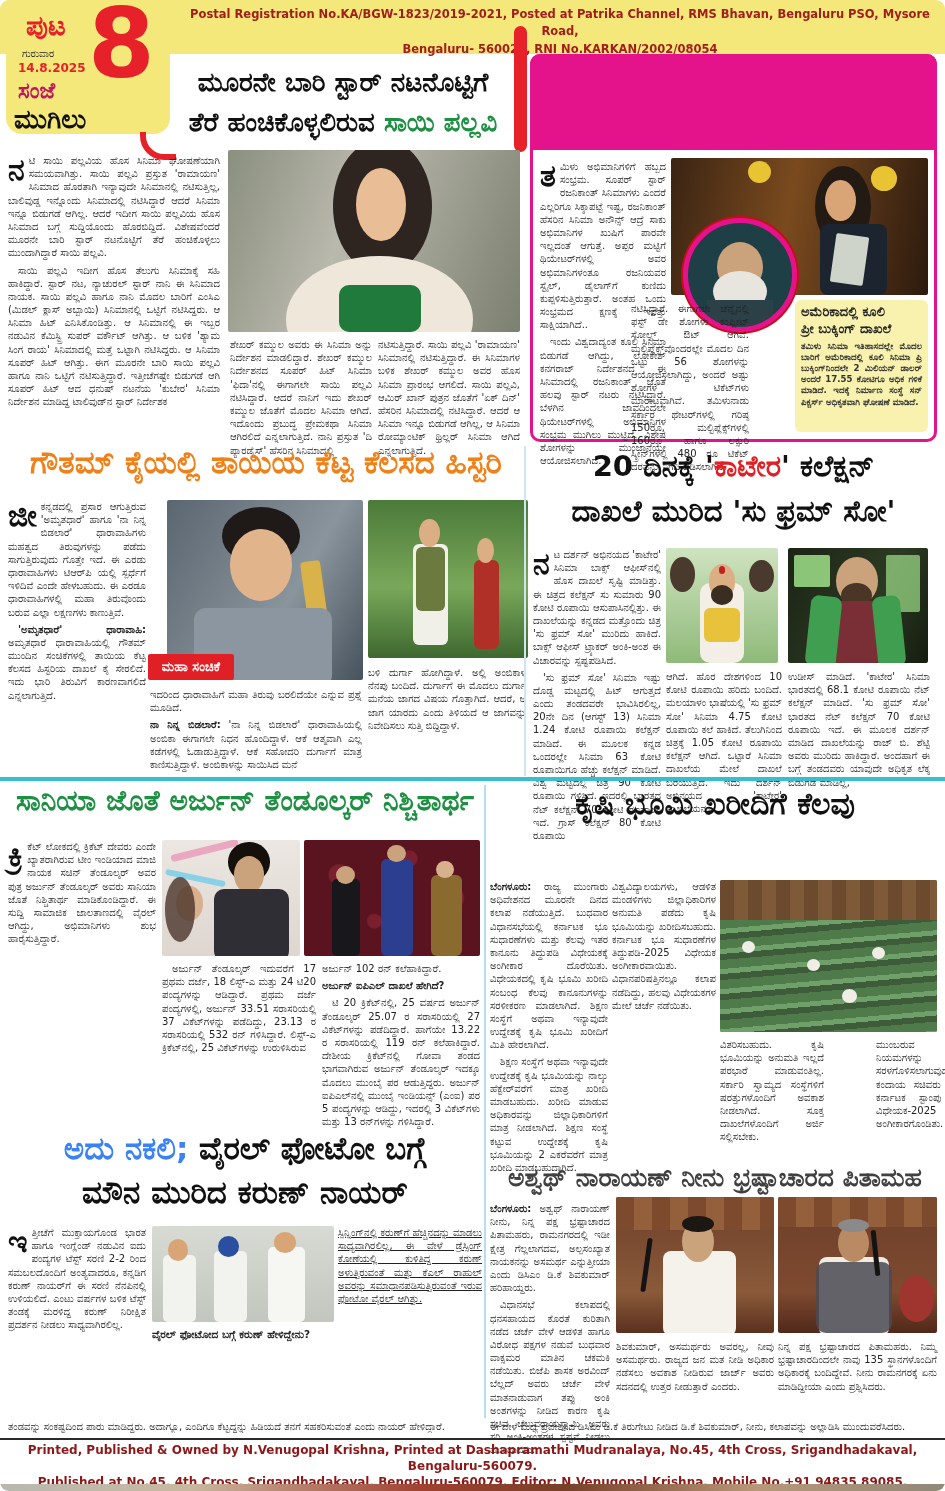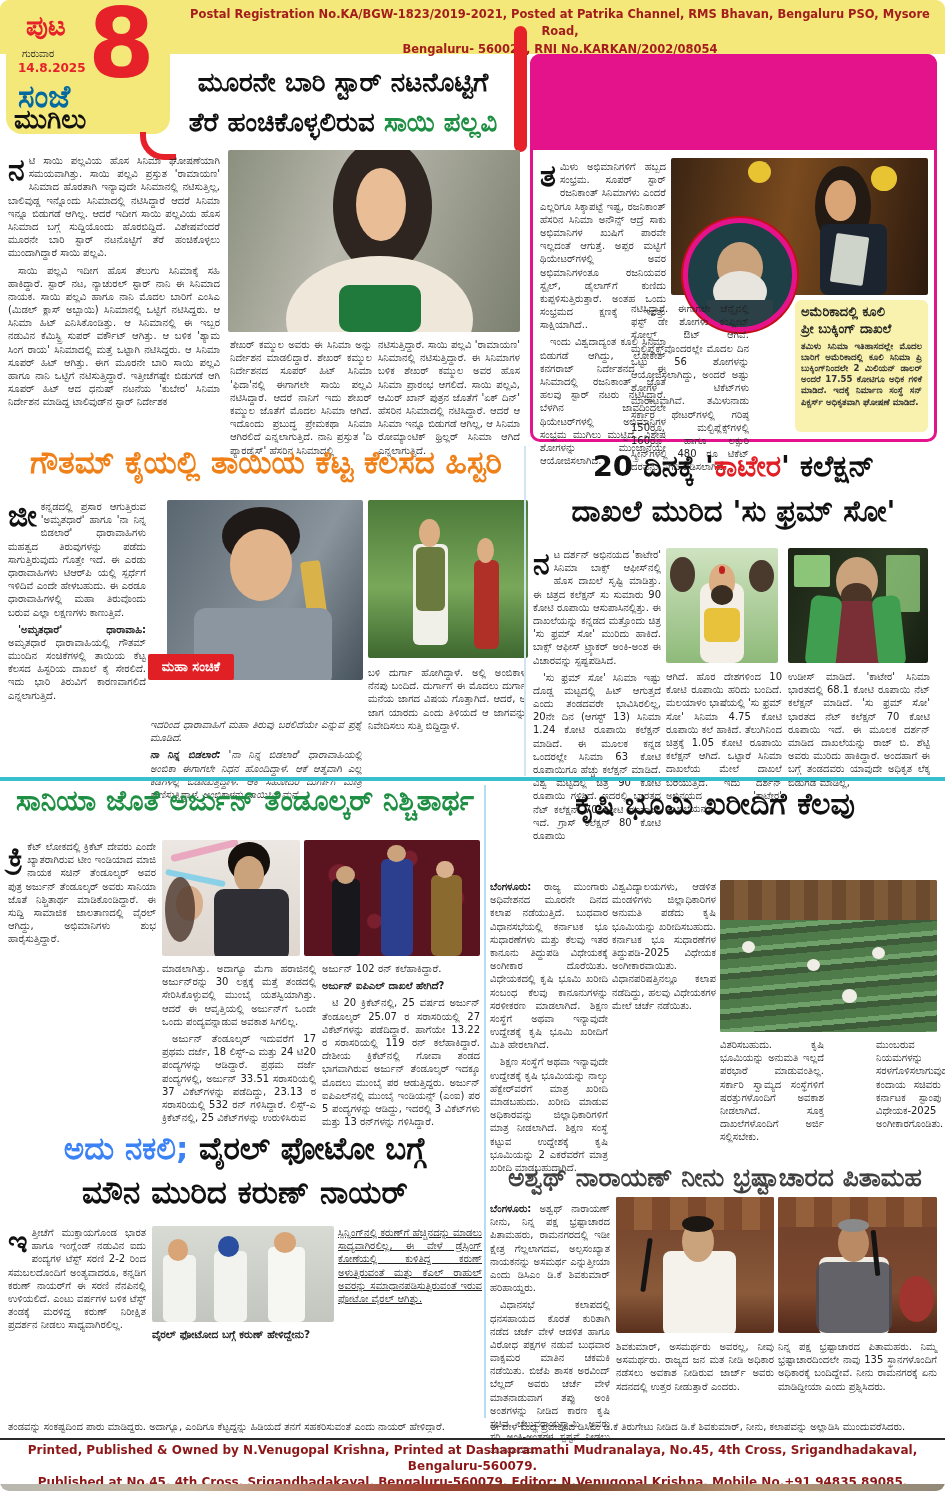--- a/index.html
+++ b/index.html
@@ -24,21 +24,21 @@
 <body>
 
 <div class="page">
 
   <div class="ab yellowband" style="left:0;top:0;width:945px;height:54px;"></div>
   <div class="ab yellowband" style="left:6px;top:0;width:164px;height:134px;border-radius:0 0 16px 16px;"></div>
   <div class="ab" style="left:26px;top:10px;font-size:27px;font-weight:bold;color:#e62129;">ಪುಟ</div>
   <div class="ab mast-num" style="left:88px;top:-12px;font-size:96px;">8</div>
   <div class="ab" style="left:22px;top:48px;font-size:10px;color:#222;">ಗುರುವಾರ</div>
   <div class="ab" style="left:18px;top:61px;font-size:12px;font-weight:bold;color:#e62129;">14.8.2025</div>
-  <div class="ab" style="left:18px;top:78px;font-size:31px;font-weight:bold;color:#0369a1;">ಸಂಜೆ</div>
+  <div class="ab" style="left:18px;top:78px;font-size:22px;font-weight:bold;color:#be185d;">ಸಂಜೆ</div>
   <div class="ab" style="left:14px;top:104px;font-size:26px;font-weight:bold;color:#111;">ಮುಗಿಲು</div>
   <div class="ab postal" style="left:190px;top:6px;width:740px;">
     <span>Postal Registration No.KA/BGW-1823/2019-2021, Posted at Patrika Channel, RMS Bhavan, Bengaluru PSO, Mysore Road,</span><br>
     <span>Bengaluru- 560020, RNI No.KARKAN/2002/08054</span>
   </div>
   <div class="ab" style="left:140px;top:132px;width:30px;height:22px;border-left:6px solid #e62129;border-bottom:6px solid #e62129;border-bottom-left-radius:24px;"></div>
   <div class="ab" style="left:514px;top:26px;width:13px;height:126px;background:#e62129;border-radius:7px;"></div>
 
   <div class="ab hl" style="left:175px;top:62px;width:336px;font-size:26px;line-height:1.55;color:#111;">
     <span>ಮೂರನೇ ಬಾರಿ ಸ್ಟಾರ್ ನಟನೊಟ್ಟಿಗೆ</span><br>
@@ -109,21 +109,21 @@
     <div class="blob" style="left:32%;top:12%;width:13%;height:18%;background:#dcae84;"></div>
     <div class="rect" style="left:66%;top:38%;width:16%;height:56%;background:#b03028;border-radius:6px;"></div>
     <div class="blob" style="left:68%;top:24%;width:11%;height:16%;background:#dcae84;"></div>
   </div>
   <div class="ab" style="left:148px;top:654px;width:86px;height:26px;background:#e02025;color:#fff;font-size:13px;font-weight:bold;text-align:center;line-height:26px;border-radius:2px;">ಮಹಾ ಸಂಚಿಕೆ</div>
 
   <div class="ab body-text" style="left:8px;top:500px;width:138px;height:276px;">
     <p class="nofirst"><span class="dropcap">ಜೀ</span><span>ಕನ್ನಡದಲ್ಲಿ ಪ್ರಸಾರ ಆಗುತ್ತಿರುವ 'ಅಮೃತಧಾರೆ' ಹಾಗೂ 'ನಾ ನಿನ್ನ ಬಿಡಲಾರೆ' ಧಾರಾವಾಹಿಗಳು ಮಹತ್ವದ ತಿರುವುಗಳನ್ನು ಪಡೆದು ಸಾಗುತ್ತಿರುವುದು ಗೊತ್ತೇ ಇದೆ. ಈ ಎರಡು ಧಾರಾವಾಹಿಗಳು ಟಿಆರ್‌ಪಿ ಯಲ್ಲಿ ಸ್ಪರ್ಧೆಗೆ ಇಳಿದಿವೆ ಎಂದೇ ಹೇಳಬಹುದು. ಈ ಎರಡೂ ಧಾರಾವಾಹಿಗಳಲ್ಲಿ ಮಹಾ ತಿರುವೊಂದು ಬರುವ ಎಲ್ಲಾ ಲಕ್ಷಣಗಳು ಕಾಣುತ್ತಿವೆ.</span></p>
     <p><span class="bold">'ಅಮೃತಧಾರೆ' ಧಾರಾವಾಹಿ:</span> <span>ಅಮೃತಧಾರೆ ಧಾರಾವಾಹಿಯಲ್ಲಿ ಗೌತಮ್ ಮುಂದಿನ ಸಂಚಿಕೆಗಳಲ್ಲಿ ತಾಯಿಯ ಕೆಟ್ಟ ಕೆಲಸದ ಹಿಸ್ಟರಿಯ ದಾಖಲೆ ಕೈ ಸೇರಲಿದೆ. ಇದು ಭಾರಿ ತಿರುವಿಗೆ ಕಾರಣವಾಗಲಿದೆ ಎನ್ನಲಾಗುತ್ತಿದೆ.</span></p>
   </div>
-  <div class="ab body-text" style="left:150px;top:718px;width:212px;height:88px;font-style:italic;">
+  <div class="ab body-text" style="left:150px;top:688px;width:212px;height:88px;">
     <p class="nofirst">ಇದರಿಂದ ಧಾರಾವಾಹಿಗೆ ಮಹಾ ತಿರುವು ಬರಲಿದೆಯೇ ಎನ್ನುವ ಪ್ರಶ್ನೆ ಮೂಡಿದೆ.</p>
     <p class="nofirst"><span class="bold">ನಾ ನಿನ್ನ ಬಿಡಲಾರೆ:</span> <span>'ನಾ ನಿನ್ನ ಬಿಡಲಾರೆ' ಧಾರಾವಾಹಿಯಲ್ಲಿ ಅಂಬಿಕಾ ಈಗಾಗಲೇ ನಿಧನ ಹೊಂದಿದ್ದಾಳೆ. ಆಕೆ ಆತ್ಮವಾಗಿ ಎಲ್ಲ ಕಡೆಗಳಲ್ಲಿ ಓಡಾಡುತ್ತಿದ್ದಾಳೆ. ಆಕೆ ಸಹೋದರಿ ದುರ್ಗಾಗೆ ಮಾತ್ರ ಕಾಣಿಸುತ್ತಿದ್ದಾಳೆ. ಅಂಬಿಕಾಳನ್ನು ಸಾಯಿಸಿದ ಮನೆ</span></p>
   </div>
   <div class="ab body-text" style="left:368px;top:666px;width:158px;height:110px;">
     <p class="nofirst">ಬಳಿ ದುರ್ಗಾ ಹೋಗಿದ್ದಾಳೆ. ಅಲ್ಲಿ ಅಂಬಿಕಾಳ ನೆನಪು ಬಂದಿದೆ. ದುರ್ಗಾಗೆ ಈ ಮೊದಲು ದುರ್ಗಾ ಮನೆಯ ಜಾಗದ ವಿಷಯ ಗೊತ್ತಾಗಿದೆ. ಆದರೆ, ಆ ಜಾಗ ಯಾರದು ಎಂದು ತಿಳಿಯದೆ ಆ ಜಾಗವನ್ನು ನಿವೇದಿಸಲು ಸುತ್ತಿ ಬಿದ್ದಿದ್ದಾಳೆ.</p>
   </div>
 
   <div class="ab" style="left:524px;top:446px;width:2px;height:330px;background:#cfe6f2;"></div>
   <div class="ab hl" style="left:530px;top:444px;width:407px;font-size:29px;line-height:1.55;color:#111;">
     <span>20 ದಿನಕ್ಕೆ '</span><span style="color:#e02025;">ಕಾಟೇರ</span><span>' ಕಲೆಕ್ಷನ್</span><br>
@@ -180,21 +180,20 @@
     <div class="rect" style="left:44%;top:16%;width:18%;height:84%;background:#2b3f8e;border-radius:6px;"></div>
     <div class="blob" style="left:47%;top:4%;width:11%;height:15%;background:#caa27c;"></div>
     <div class="rect" style="left:72%;top:30%;width:18%;height:70%;background:#8a6a2e;border-radius:6px;"></div>
     <div class="blob" style="left:75%;top:18%;width:10%;height:15%;background:#d9b08e;"></div>
   </div>
 
   <div class="ab body-text" style="left:8px;top:840px;width:148px;height:278px;">
     <p class="nofirst"><span class="dropcap">ಕ್ರಿ</span><span>ಕೆಟ್ ಲೋಕದಲ್ಲಿ ಕ್ರಿಕೆಟ್ ದೇವರು ಎಂದೇ ಖ್ಯಾತರಾಗಿರುವ ಟೀಂ ಇಂಡಿಯಾದ ಮಾಜಿ ನಾಯಕ ಸಚಿನ್ ತೆಂಡೂಲ್ಕರ್ ಅವರ ಪುತ್ರ ಅರ್ಜುನ್ ತೆಂಡೂಲ್ಕರ್ ಅವರು ಸಾನಿಯಾ ಜೊತೆ ನಿಶ್ಚಿತಾರ್ಥ ಮಾಡಿಕೊಂಡಿದ್ದಾರೆ. ಈ ಸುದ್ದಿ ಸಾಮಾಜಿಕ ಜಾಲತಾಣದಲ್ಲಿ ವೈರಲ್ ಆಗಿದ್ದು, ಅಭಿಮಾನಿಗಳು ಶುಭ ಹಾರೈಸುತ್ತಿದ್ದಾರೆ.</span></p>
   </div>
   <div class="ab body-text" style="left:162px;top:962px;width:154px;height:156px;">
-    <p class="nofirst">ಮಾಡಲಾಗಿತ್ತು. ಅದಾಗ್ಯೂ ಮೆಗಾ ಹರಾಜಿನಲ್ಲಿ ಅರ್ಜುನ್‌ರನ್ನು 30 ಲಕ್ಷಕ್ಕೆ ಮತ್ತೆ ತಂಡದಲ್ಲಿ ಸೇರಿಸಿಕೊಳ್ಳುವಲ್ಲಿ ಮುಂಬೈ ಯಶಸ್ವಿಯಾಗಿತ್ತು. ಆದರೆ ಈ ಆವೃತ್ತಿಯಲ್ಲಿ ಅರ್ಜುನ್‌ಗೆ ಒಂದೇ ಒಂದು ಪಂದ್ಯವನ್ನಾಡುವ ಅವಕಾಶ ಸಿಗಲಿಲ್ಲ.</p>
     <p>ಅರ್ಜುನ್ ತೆಂಡೂಲ್ಕರ್ ಇದುವರೆಗೆ 17 ಪ್ರಥಮ ದರ್ಜೆ, 18 ಲಿಸ್ಟ್-ಎ ಮತ್ತು 24 ಟಿ20 ಪಂದ್ಯಗಳನ್ನು ಆಡಿದ್ದಾರೆ. ಪ್ರಥಮ ದರ್ಜೆ ಪಂದ್ಯಗಳಲ್ಲಿ, ಅರ್ಜುನ್ 33.51 ಸರಾಸರಿಯಲ್ಲಿ 37 ವಿಕೆಟ್‌ಗಳನ್ನು ಪಡೆದಿದ್ದು, 23.13 ರ ಸರಾಸರಿಯಲ್ಲಿ 532 ರನ್ ಗಳಿಸಿದ್ದಾರೆ. ಲಿಸ್ಟ್-ಎ ಕ್ರಿಕೆಟ್‌ನಲ್ಲಿ, 25 ವಿಕೆಟ್‌ಗಳನ್ನು ಉರುಳಿಸಿರುವ</p>
   </div>
   <div class="ab body-text" style="left:322px;top:962px;width:158px;height:156px;">
     <p class="nofirst">ಅರ್ಜುನ್ 102 ರನ್ ಕಲೆಹಾಕಿದ್ದಾರೆ.</p>
     <p class="nofirst bold">ಅರ್ಜುನ್ ಐಪಿಎಲ್ ದಾಖಲೆ ಹೇಗಿದೆ?</p>
     <p>ಟಿ 20 ಕ್ರಿಕೆಟ್‌ನಲ್ಲಿ, 25 ವರ್ಷದ ಅರ್ಜುನ್ ತೆಂಡೂಲ್ಕರ್ 25.07 ರ ಸರಾಸರಿಯಲ್ಲಿ 27 ವಿಕೆಟ್‌ಗಳನ್ನು ಪಡೆದಿದ್ದಾರೆ. ಹಾಗೆಯೇ 13.22 ರ ಸರಾಸರಿಯಲ್ಲಿ 119 ರನ್ ಕಲೆಹಾಕಿದ್ದಾರೆ. ದೇಶೀಯ ಕ್ರಿಕೆಟ್‌ನಲ್ಲಿ ಗೋವಾ ತಂಡದ ಭಾಗವಾಗಿರುವ ಅರ್ಜುನ್ ತೆಂಡೂಲ್ಕರ್ ಇದಕ್ಕೂ ಮೊದಲು ಮುಂಬೈ ಪರ ಆಡುತ್ತಿದ್ದರು. ಅರ್ಜುನ್ ಐಪಿಎಲ್‌ನಲ್ಲಿ ಮುಂಬೈ ಇಂಡಿಯನ್ಸ್ (ಎಂಐ) ಪರ 5 ಪಂದ್ಯಗಳನ್ನು ಆಡಿದ್ದು, ಇದರಲ್ಲಿ 3 ವಿಕೆಟ್‌ಗಳು ಮತ್ತು 13 ರನ್‌ಗಳನ್ನು ಗಳಿಸಿದ್ದಾರೆ.</p>
   </div>
 
   <div class="ab hl" style="left:490px;top:782px;width:450px;font-size:30px;line-height:1.45;">
     <span style="color:#111;">ಕೃಷಿ ಭೂಮಿ ಖರೀದಿಗೆ ಕೆಲವು</span><br>

